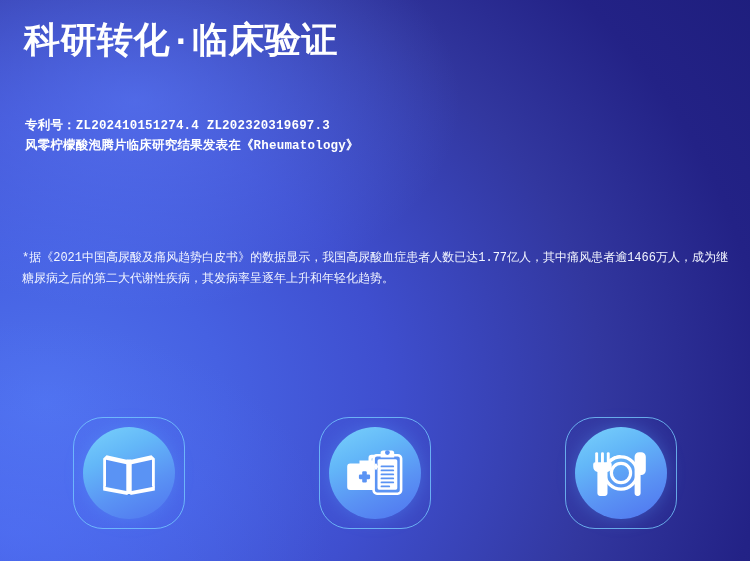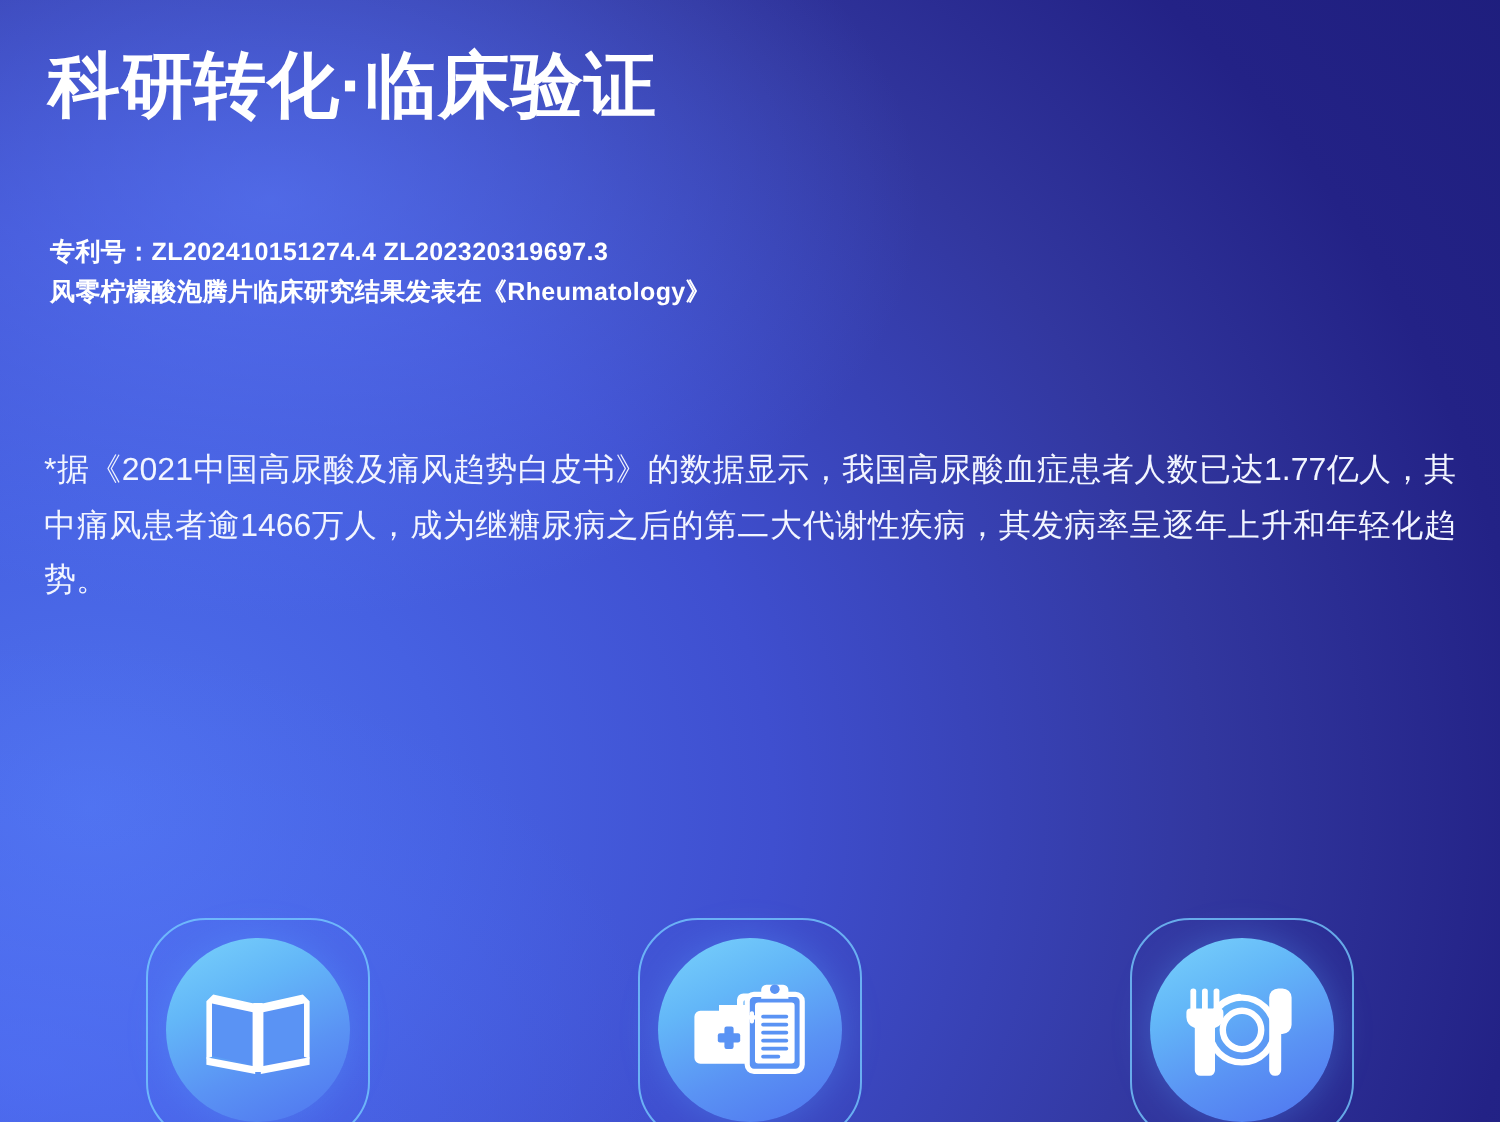--- a/index.html
+++ b/index.html
@@ -10,20 +10,21 @@
   body {
     font-family: "Liberation Sans", "DejaVu Sans", sans-serif;
   }
   #poster {
     position: relative;
     width: 750px;
     height: 561px;
     overflow: hidden;
     background:
       radial-gradient(120% 135% at 6% 72%, #4f72ee 0%, #4661e2 20%, #3f4fcf 38%, #32379f 62%, #232286 80%, #1d1d7b 100%);
+    font-family: Liberation Mono, monospace;
   }
   
   #poster::before {
     content: "";
     position: absolute;
     inset: 0;
     background:
       radial-gradient(70% 60% at 18% 18%, rgba(96,130,255,0.55) 0%, rgba(96,130,255,0.0) 62%),
       radial-gradient(60% 55% at 2% 95%, rgba(86,120,255,0.45) 0%, rgba(86,120,255,0.0) 70%);
     pointer-events: none;
@@ -49,23 +50,23 @@
     font-weight: 700;
     color: #ffffff;
     line-height: 1.55;
     white-space: nowrap;
   }
   .subline div { letter-spacing: 0.2px; }
 
   .body-copy {
     position: absolute;
     left: 22px;
-    top: 142px;
+    top: 168px;
     width: 706px;
-    font-size: 16px;
+    font-size: 12px;
     line-height: 1.72;
     color: #f2f5ff;
     font-weight: 400;
     text-align: justify;
     text-justify: inter-ideograph;
   }
 
   .cards {
     position: absolute;
     left: 0;

